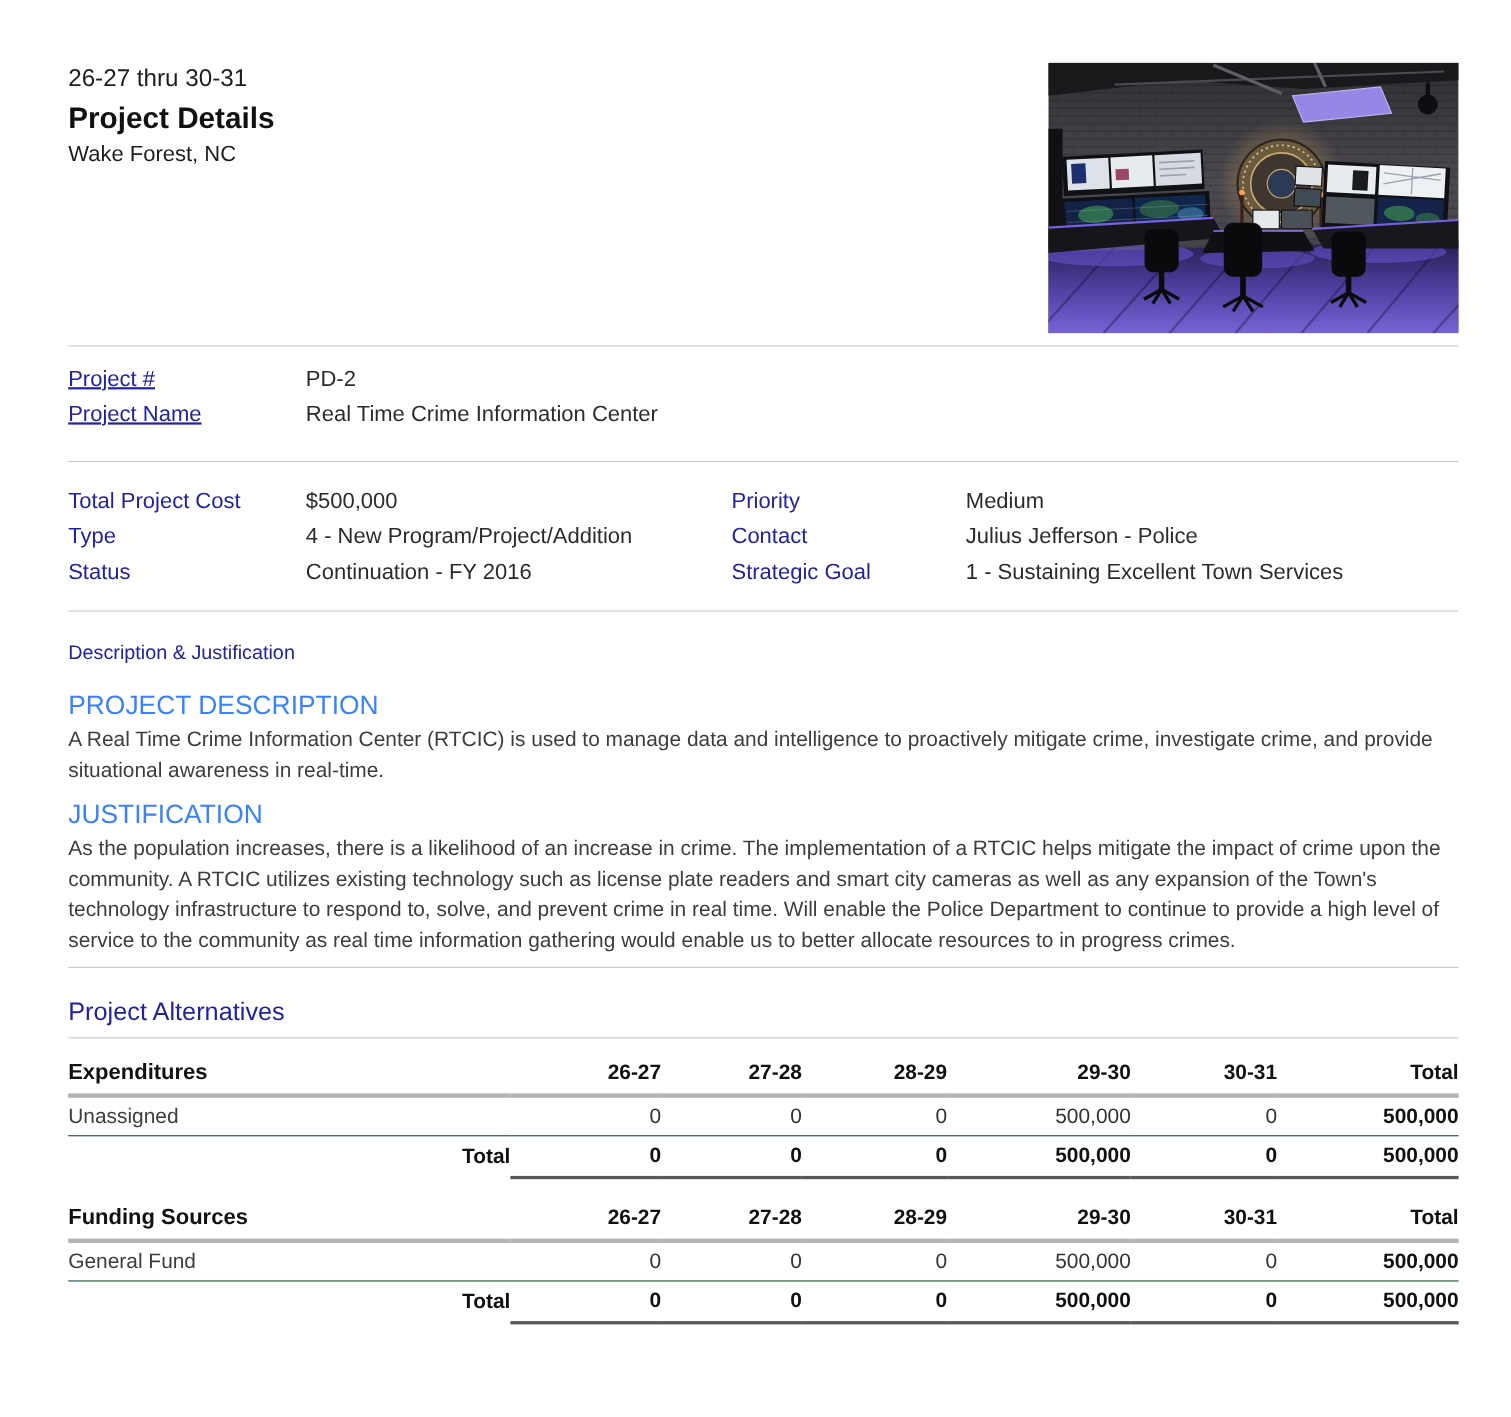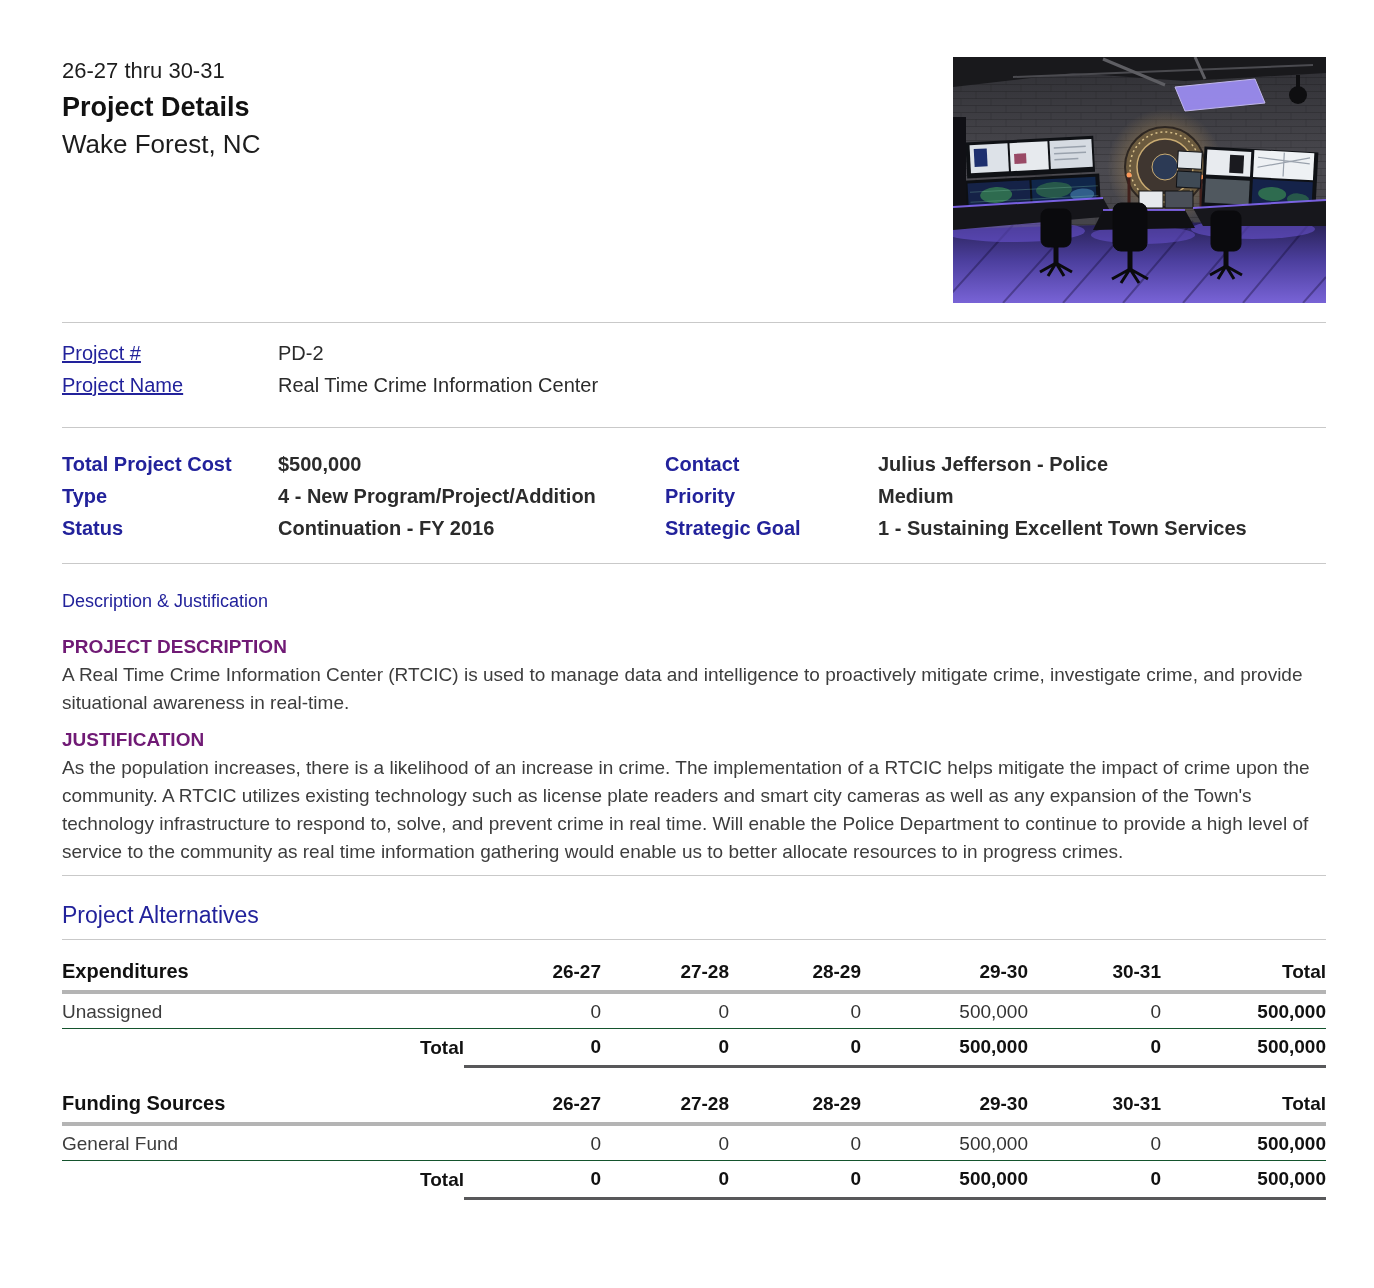--- a/index.html
+++ b/index.html
@@ -3,21 +3,21 @@
 <meta charset="utf-8">
 <style>
   html,body{margin:0;padding:0;background:#ffffff;}
   .page{position:relative;width:1374px;height:1288px;background:#ffffff;
         font-family:"Liberation Sans",sans-serif;color:#2b2b2b;overflow:hidden;}
   .content{position:absolute;left:62px;top:0;width:1264px;}
 
   
   .h-range{margin:58px 0 0;font-size:22px;color:#1d1d1d;}
   .h-title{margin:8px 0 0;font-size:27px;font-weight:700;color:#111;}
-  .h-loc{margin:6px 0 0;font-size:26px;color:#1d1d1d;}
+  .h-loc{margin:6px 0 0;font-size:20px;color:#1d1d1d;}
 
   .photo{position:absolute;top:57px;right:0;width:373px;height:246px;display:block;}
 
   hr{border:none;border-top:1px solid #c9c9c9;margin:0;}
   .hr1{margin-top:162px;}
   .hr2{margin-top:26px;}
   .hr3{margin-top:19px;}
   .hr4{margin-top:9px;}
   .hr5{margin-top:10px;}
 
@@ -26,26 +26,26 @@
   
   .ident{margin-top:14px;}
   .ident .row{display:flex;line-height:32px;font-size:20px;}
   .ident .lbl{width:216px;flex:0 0 216px;text-decoration:underline;}
 
   
   .details{margin-top:20px;display:flex;}
   .dcol{display:flex;flex-direction:column;}
   .dcol.left{width:603px;flex:0 0 603px;}
   .dcol.right{flex:1;}
-  .drow{display:flex;line-height:32px;font-size:20px;font-weight:bold;}
+  .drow{display:flex;line-height:32px;font-size:20px;}
   .dcol.left .lbl{width:216px;flex:0 0 216px;}
   .dcol.right .lbl{width:213px;flex:0 0 213px;}
 
   .sec-head{margin:27px 0 0;font-size:18px;}
-  .p-title{margin:24px 0 0;font-size:19px;font-weight:700;color:#701a75;}
+  .p-title{margin:24px 0 0;font-size:24px;font-weight:400;color:#3b82f6;}
   .para{margin:3px 0 0;font-size:19px;line-height:28px;color:#3d3d3d;}
   .p-title.second{margin-top:12px;}
   .alt-head{margin:26px 0 0;font-size:23px;}
   .alt-body{margin:22px 0 0;font-size:19px;color:#3d3d3d;line-height:28px;}
 
   
   table.fin{width:100%;border-collapse:collapse;table-layout:fixed;font-size:19px;color:#333;}
   table.fin.first{margin-top:16px;}
   table.fin.second{margin-top:20px;}
   col.c-label{width:402px;}
@@ -221,26 +221,26 @@
           <span class="lbl blue">Type</span>
           <span>4 - New Program/Project/Addition</span>
         </div>
         <div class="drow">
           <span class="lbl blue">Status</span>
           <span>Continuation - FY 2016</span>
         </div>
       </div>
       <div class="dcol right">
         <div class="drow">
+          <span class="lbl blue">Priority</span>
+          <span>Medium</span>
+        </div>
+        <div class="drow">
           <span class="lbl blue">Contact</span>
           <span>Julius Jefferson - Police</span>
-        </div>
-        <div class="drow">
-          <span class="lbl blue">Priority</span>
-          <span>Medium</span>
         </div>
         <div class="drow">
           <span class="lbl blue">Strategic Goal</span>
           <span>1 - Sustaining Excellent Town Services</span>
         </div>
       </div>
     </div>
 
     <hr class="hr3">
 

